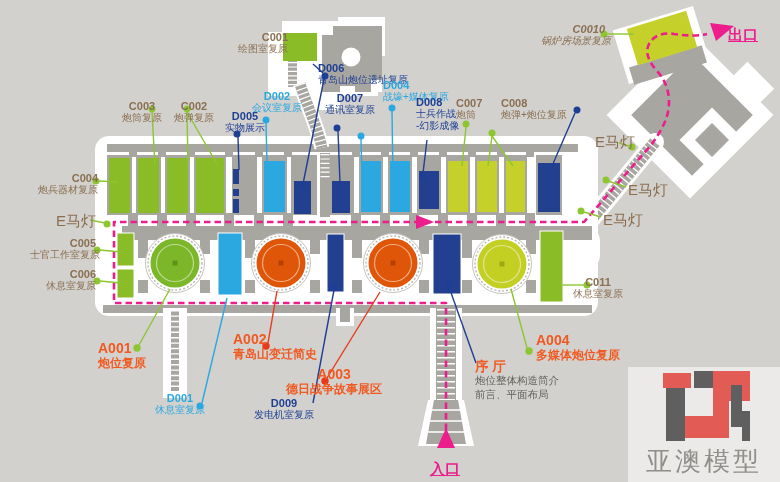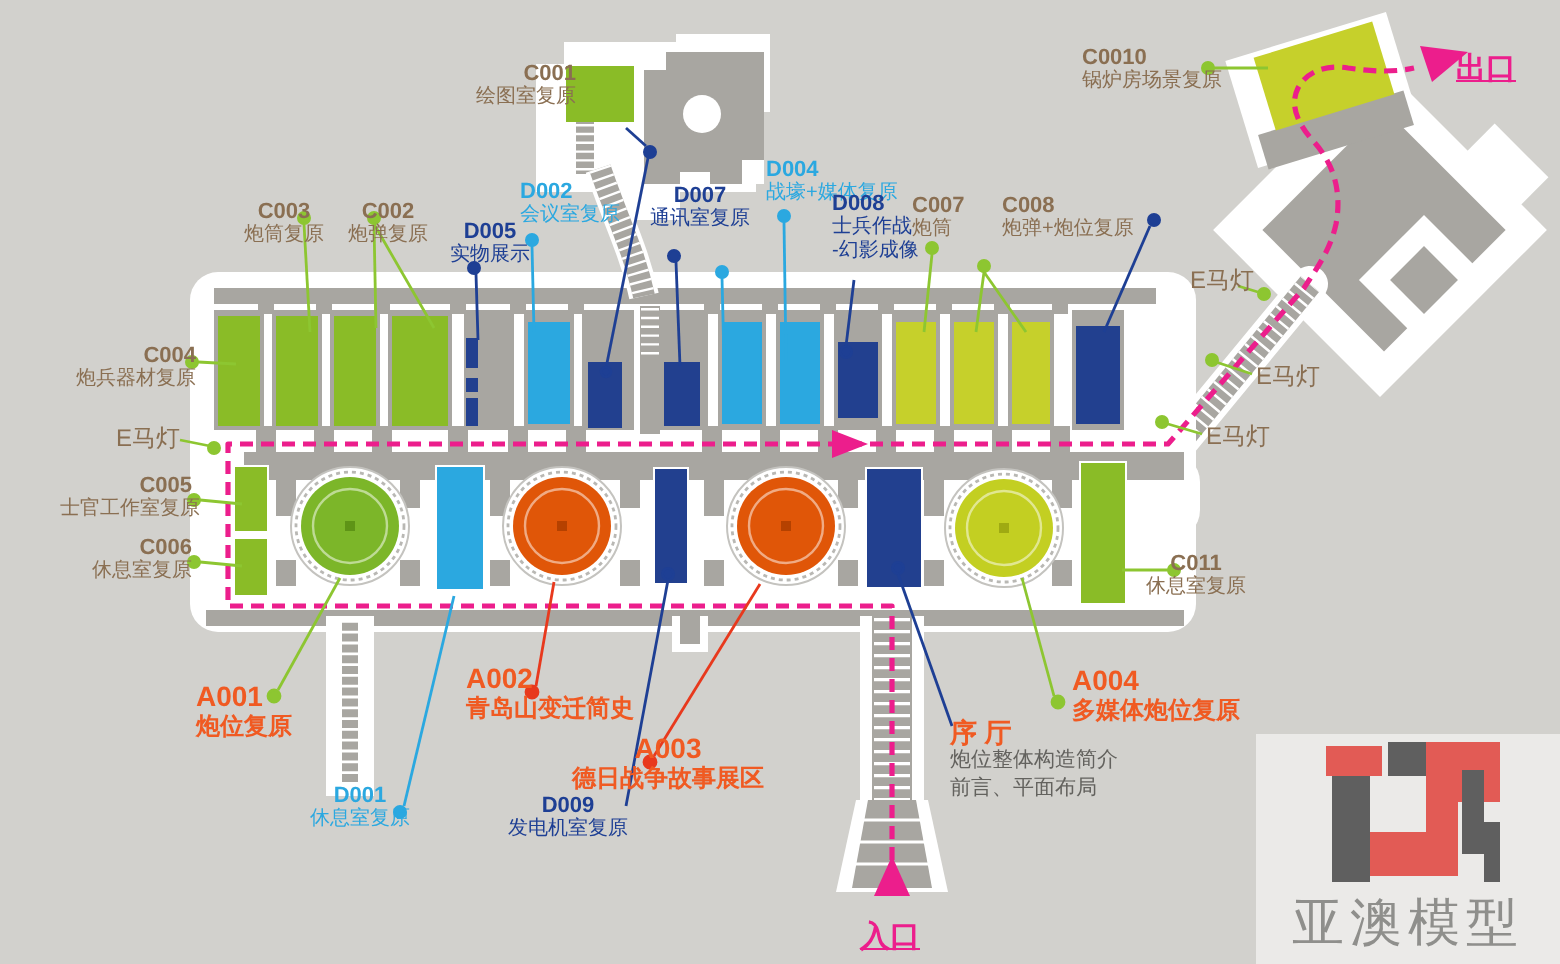--- a/index.html
+++ b/index.html
@@ -9,21 +9,21 @@
   .lbl{position:absolute;line-height:1.12;white-space:nowrap;}
   .lbl .code{font-size:11px;font-weight:bold;}
   .lbl .name{font-size:10px;}
   .t-brown{color:#8a6f52;}
   .t-navy{color:#1e3f94;}
   .t-cyan{color:#2ba8e0;}
   .t-orange{color:#f05a22;}
   .big .code{font-size:14px;font-weight:bold;}
   .big .name{font-size:12px;font-weight:bold;}
   .gate{font-size:15px;font-weight:bold;color:#ec1e8c;text-decoration:underline;}
-  .lamp{font-size:12px;color:#8a6f52;}
+  .lamp{font-size:15px;color:#8a6f52;}
   .desc{font-size:10.5px;color:#63625e;line-height:1.3;font-weight:normal;}
   .wm{position:absolute;left:628px;top:367px;width:152px;height:115px;
       background:rgba(255,255,255,.55);}
   .wm .logo{position:relative;width:92px;height:70px;margin:4px auto 0 auto;}
   .wm .logo div{position:absolute;}
   .wm .brand{text-align:center;font-family:"Liberation Serif","DejaVu Serif",serif;
       font-size:26px;color:#8f8f8c;letter-spacing:3px;margin-top:3px;}
 </style>
 </head>
 <body>
@@ -318,33 +318,37 @@
       <circle cx="577" cy="110" r="2.8"></circle>
           <line x1="575" y1="113" x2="552" y2="166"></line>
     </g>
   </g>
 </svg>
 
 <div class="lbl t-brown" style="left:208px;top:31px;width:80px;text-align:right;">
   <div class="code">C001</div>
   <div class="name">绘图室复原</div>
 </div>
+<div class="lbl t-navy" style="left:318px;top:62px;">
+  <div class="code">D006</div>
+  <div class="name">青岛山炮位遗址复原</div>
+</div>
 <div class="lbl t-brown" style="left:113px;top:100px;width:58px;text-align:center;">
   <div class="code">C003</div>
   <div class="name">炮筒复原</div>
 </div>
 <div class="lbl t-brown" style="left:166px;top:100px;width:56px;text-align:center;">
   <div class="code">C002</div>
   <div class="name">炮弹复原</div>
 </div>
 <div class="lbl t-navy" style="left:223px;top:110px;width:44px;text-align:center;">
   <div class="code">D005</div>
   <div class="name">实物展示</div>
 </div>
-<div class="lbl t-cyan" style="left:260px;top:90px;width:58px;">
+<div class="lbl t-cyan" style="left:248px;top:90px;width:58px;text-align:center;">
   <div class="code">D002</div>
   <div class="name">会议室复原</div>
 </div>
 <div class="lbl t-navy" style="left:320px;top:92px;width:60px;text-align:center;">
   <div class="code">D007</div>
   <div class="name">通讯室复原</div>
 </div>
 <div class="lbl t-cyan" style="left:383px;top:79px;">
   <div class="code">D004</div>
   <div class="name">战壕+媒体复原</div>
@@ -355,21 +359,21 @@
   <div class="name">-幻影成像</div>
 </div>
 <div class="lbl t-brown" style="left:456px;top:97px;">
   <div class="code">C007</div>
   <div class="name">炮筒</div>
 </div>
 <div class="lbl t-brown" style="left:501px;top:97px;">
   <div class="code">C008</div>
   <div class="name">炮弹+炮位复原</div>
 </div>
-<div class="lbl t-brown" style="left:541px;top:23px;width:64px;text-align:left;">
+<div class="lbl t-brown" style="left:541px;top:23px;width:64px;text-align:right;font-style:italic;">
   <div class="code">C0010</div>
   <div class="name">锅炉房场景复原</div>
 </div>
 <div class="lbl gate" style="left:728px;top:27px;">出口</div>
 
 <div class="lbl t-brown" style="left:36px;top:172px;width:62px;text-align:right;">
   <div class="code">C004</div>
   <div class="name">炮兵器材复原</div>
 </div>
 <div class="lbl lamp" style="left:56px;top:213px;width:34px;text-align:right;">E马灯</div>

